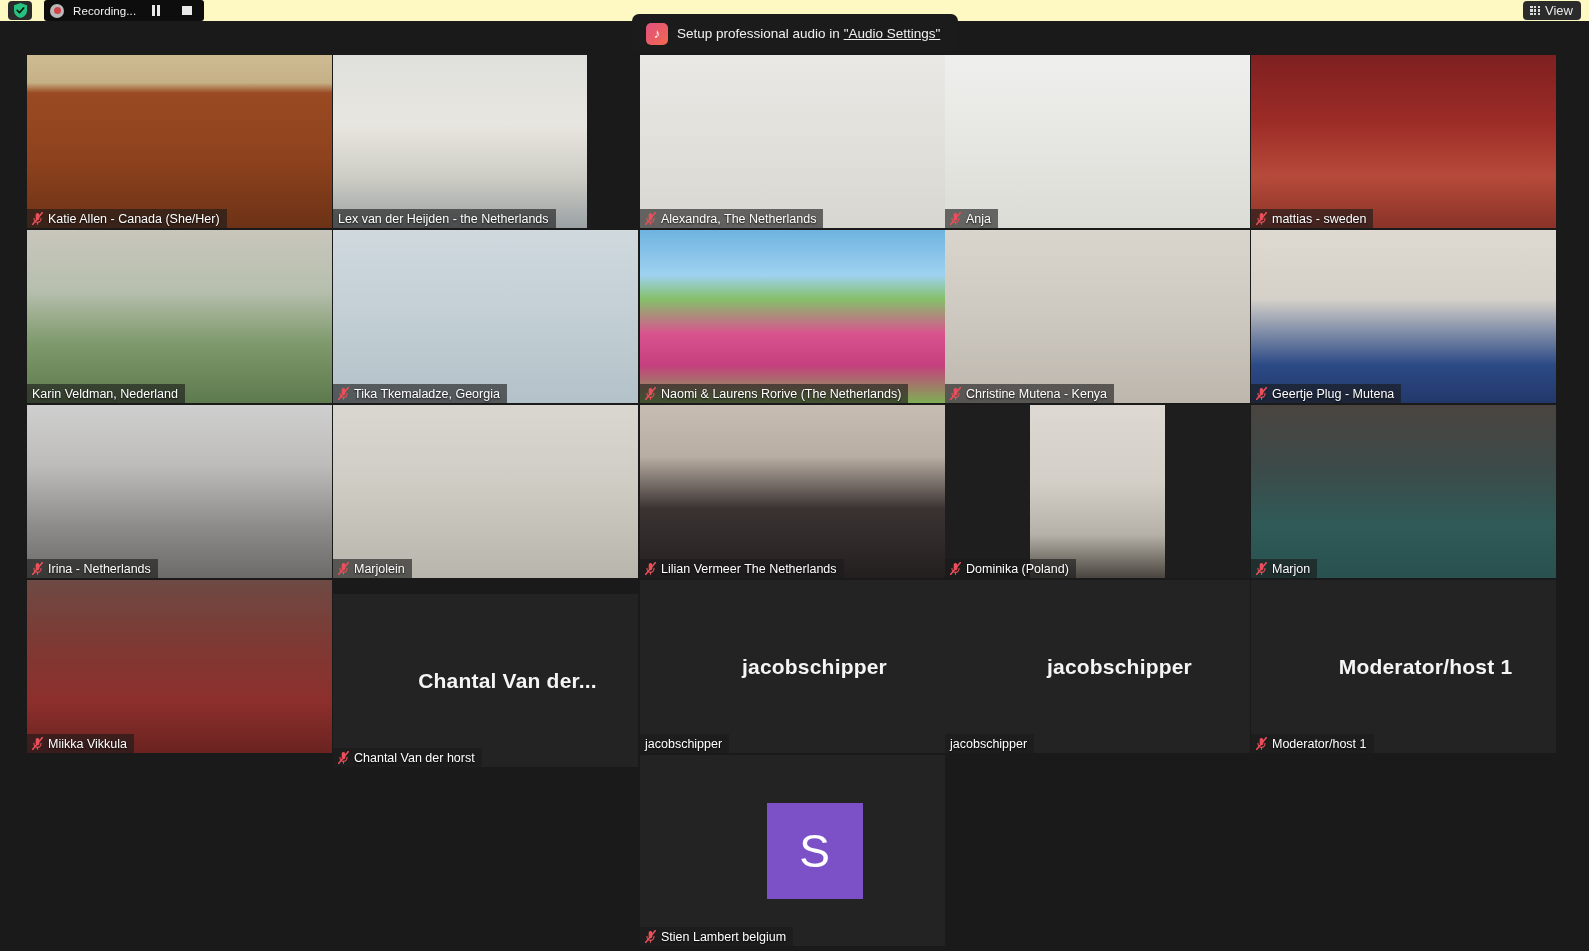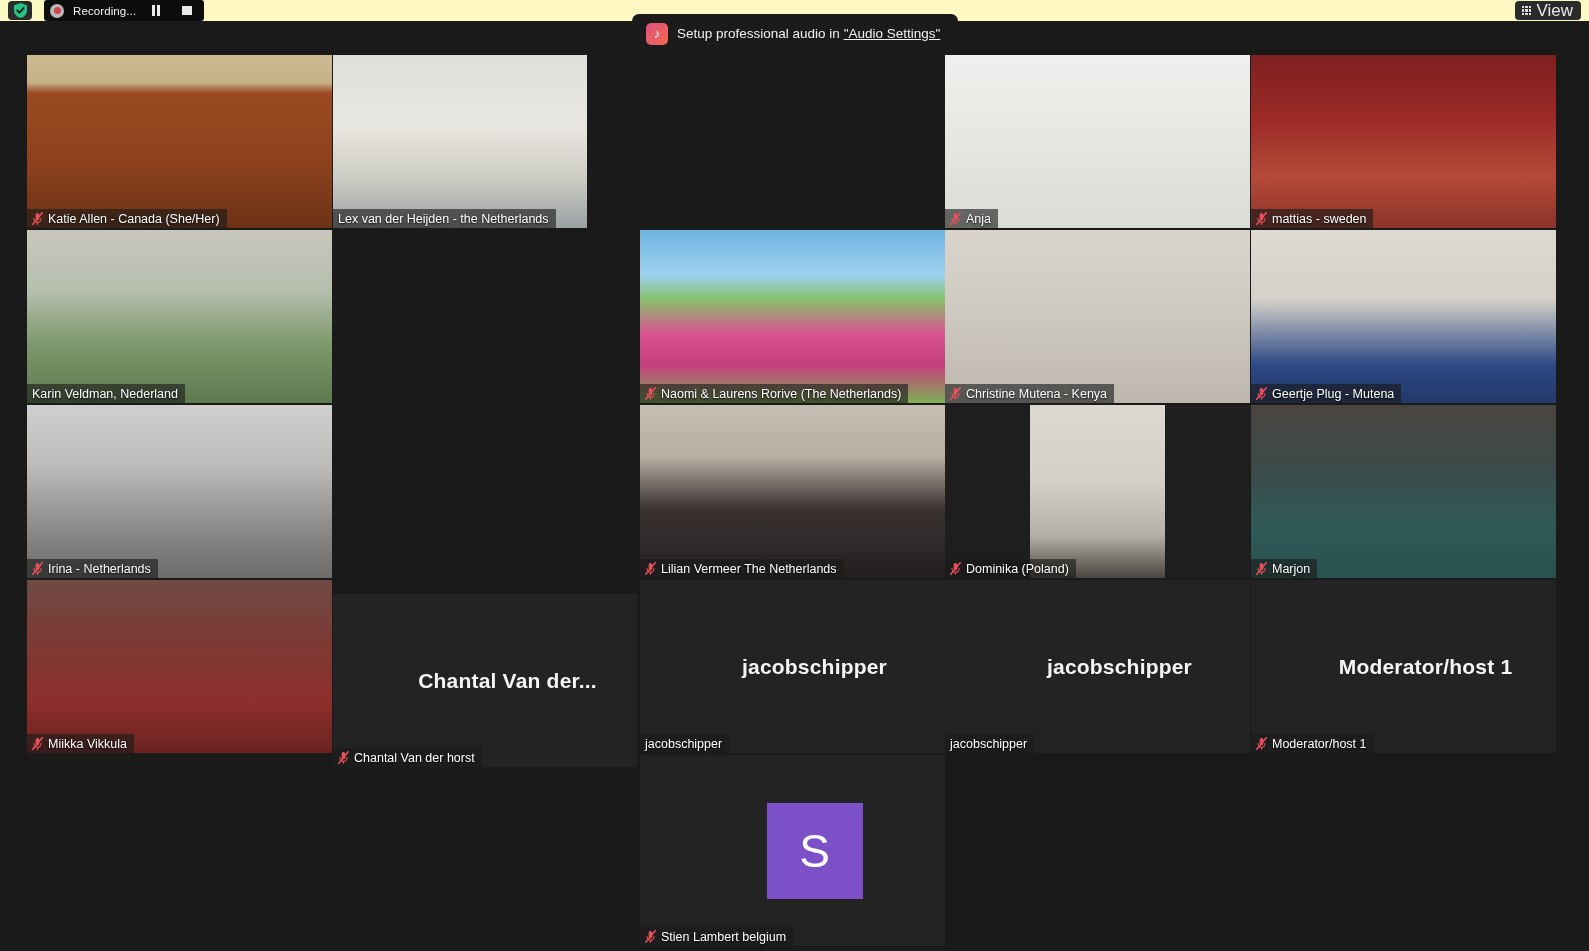--- a/index.html
+++ b/index.html
@@ -16,21 +16,21 @@
                  align-items:center; justify-content:center; }
   .rec-dot-inner{ width:7px; height:7px; border-radius:50%; background:#d0454c; }
   #rec-label{ color:#f2f2f2; font-size:11.5px; letter-spacing:.1px; white-space:nowrap; }
   .ctrl-btn{ width:22px; height:21px; display:flex; align-items:center; justify-content:center; cursor:pointer; }
   .pause-ico{ display:flex; gap:2.5px; }
   .pause-ico i{ display:block; width:3px; height:11px; background:#e9e9e9; }
   .stop-ico{ width:9.5px; height:9.5px; background:#e9e9e9; }
 
   #view-btn{ position:absolute; right:8px; top:1px; height:19px; background:#2b2b2b; border-radius:4px;
              display:flex; align-items:center; gap:5px; padding:0 8px 0 7px; cursor:pointer; }
-  #view-btn span{ color:#e8e8e8; font-size:17px; }
+  #view-btn span{ color:#e8e8e8; font-size:13px; }
   .grid-ico{ display:grid; grid-template-columns:repeat(3,2.4px); grid-template-rows:repeat(3,2.4px); gap:1.3px; }
   .grid-ico i{ display:block; background:#dcdcdc; }
 
   
   #audio-banner{ position:absolute; left:632px; top:14px; height:39px; background:#1b1b1b; border-radius:7px;
                  display:flex; align-items:center; gap:9px; padding:0 18px 0 14px; z-index:50; }
   #audio-ico{ width:22px; height:22px; border-radius:5px;
               background:linear-gradient(135deg,#e0517f 0%,#f2684f 100%);
               display:flex; align-items:center; justify-content:center; color:#fff; font-size:13px; }
   #audio-text{ color:#f0f0f0; font-size:13.5px; white-space:nowrap; }
@@ -120,20 +120,34 @@
         </span>
         <span class="nm">Katie Allen - Canada (She/Her)</span>
       </div>
     </div>
     <div class="tile active" style="left: 333px; top: 34px; width: 254px; height: 173px;">
       <div class="vid" style="background: linear-gradient(rgb(223, 224, 220) 0%, rgb(232, 230, 224) 40%, rgb(207, 206, 198) 70%, rgb(154, 160, 163) 100%);"></div>
       <div class="namebar">
         <span class="nm">Lex van der Heijden - the Netherlands</span>
       </div>
     </div>
+    <div class="tile" style="left: 640px; top: 34px; width: 305px; height: 173px;">
+      <div class="vid" style="background: linear-gradient(rgb(233, 232, 228) 0%, rgb(227, 225, 220) 45%, rgb(216, 214, 208) 100%);"></div>
+      <div class="namebar">
+        <span class="mute">
+          <svg width="11" height="13" viewBox="0 0 11 13">
+            <path d="M5.5 1.1c-1 0-1.8.8-1.8 1.8v3.6c0 1 .8 1.8 1.8 1.8s1.8-.8 1.8-1.8V2.9c0-1-.8-1.8-1.8-1.8z" fill="#e8505b"></path>
+            <path d="M2 6.2v.6c0 1.9 1.6 3.5 3.5 3.5S9 8.7 9 6.8v-.6" stroke="#e8505b" stroke-width="1.1" fill="none" stroke-linecap="round"></path>
+            <line x1="5.5" y1="10.3" x2="5.5" y2="12.2" stroke="#e8505b" stroke-width="1.1" stroke-linecap="round"></line>
+            <line x1="0.6" y1="12.4" x2="10.4" y2="0.6" stroke="#e8505b" stroke-width="1.5" stroke-linecap="round"></line>
+          </svg>
+        </span>
+        <span class="nm">Alexandra, The Netherlands</span>
+      </div>
+    </div>
     <div class="tile" style="left: 945px; top: 34px; width: 305px; height: 173px;">
       <div class="vid" style="background: linear-gradient(rgb(239, 239, 237) 0%, rgb(230, 230, 226) 50%, rgb(220, 220, 214) 100%);"></div>
       <div class="namebar">
         <span class="mute">
           <svg width="11" height="13" viewBox="0 0 11 13">
             <path d="M5.5 1.1c-1 0-1.8.8-1.8 1.8v3.6c0 1 .8 1.8 1.8 1.8s1.8-.8 1.8-1.8V2.9c0-1-.8-1.8-1.8-1.8z" fill="#e8505b"></path>
             <path d="M2 6.2v.6c0 1.9 1.6 3.5 3.5 3.5S9 8.7 9 6.8v-.6" stroke="#e8505b" stroke-width="1.1" fill="none" stroke-linecap="round"></path>
             <line x1="5.5" y1="10.3" x2="5.5" y2="12.2" stroke="#e8505b" stroke-width="1.1" stroke-linecap="round"></line>
             <line x1="0.6" y1="12.4" x2="10.4" y2="0.6" stroke="#e8505b" stroke-width="1.5" stroke-linecap="round"></line>
           </svg>
@@ -154,20 +168,34 @@
         </span>
         <span class="nm">mattias - sweden</span>
       </div>
     </div>
     <div class="tile" style="left: 27px; top: 209px; width: 305px; height: 173px;">
       <div class="vid" style="background: linear-gradient(rgb(201, 198, 188) 0%, rgb(182, 191, 174) 35%, rgb(127, 154, 109) 65%, rgb(93, 122, 78) 100%);"></div>
       <div class="namebar">
         <span class="nm">Karin Veldman, Nederland</span>
       </div>
     </div>
+    <div class="tile" style="left: 333px; top: 209px; width: 305px; height: 173px;">
+      <div class="vid" style="background: linear-gradient(rgb(207, 217, 222) 0%, rgb(196, 208, 214) 45%, rgb(179, 193, 200) 100%);"></div>
+      <div class="namebar">
+        <span class="mute">
+          <svg width="11" height="13" viewBox="0 0 11 13">
+            <path d="M5.5 1.1c-1 0-1.8.8-1.8 1.8v3.6c0 1 .8 1.8 1.8 1.8s1.8-.8 1.8-1.8V2.9c0-1-.8-1.8-1.8-1.8z" fill="#e8505b"></path>
+            <path d="M2 6.2v.6c0 1.9 1.6 3.5 3.5 3.5S9 8.7 9 6.8v-.6" stroke="#e8505b" stroke-width="1.1" fill="none" stroke-linecap="round"></path>
+            <line x1="5.5" y1="10.3" x2="5.5" y2="12.2" stroke="#e8505b" stroke-width="1.1" stroke-linecap="round"></line>
+            <line x1="0.6" y1="12.4" x2="10.4" y2="0.6" stroke="#e8505b" stroke-width="1.5" stroke-linecap="round"></line>
+          </svg>
+        </span>
+        <span class="nm">Tika Tkemaladze, Georgia</span>
+      </div>
+    </div>
     <div class="tile" style="left: 640px; top: 209px; width: 305px; height: 173px;">
       <div class="vid" style="background: linear-gradient(rgb(111, 179, 224) 0%, rgb(158, 210, 240) 26%, rgb(134, 192, 106) 40%, rgb(217, 83, 143) 60%, rgb(198, 63, 126) 78%, rgb(127, 174, 85) 100%);"></div>
       <div class="namebar">
         <span class="mute">
           <svg width="11" height="13" viewBox="0 0 11 13">
             <path d="M5.5 1.1c-1 0-1.8.8-1.8 1.8v3.6c0 1 .8 1.8 1.8 1.8s1.8-.8 1.8-1.8V2.9c0-1-.8-1.8-1.8-1.8z" fill="#e8505b"></path>
             <path d="M2 6.2v.6c0 1.9 1.6 3.5 3.5 3.5S9 8.7 9 6.8v-.6" stroke="#e8505b" stroke-width="1.1" fill="none" stroke-linecap="round"></path>
             <line x1="5.5" y1="10.3" x2="5.5" y2="12.2" stroke="#e8505b" stroke-width="1.1" stroke-linecap="round"></line>
             <line x1="0.6" y1="12.4" x2="10.4" y2="0.6" stroke="#e8505b" stroke-width="1.5" stroke-linecap="round"></line>
           </svg>
@@ -208,20 +236,34 @@
       <div class="namebar">
         <span class="mute">
           <svg width="11" height="13" viewBox="0 0 11 13">
             <path d="M5.5 1.1c-1 0-1.8.8-1.8 1.8v3.6c0 1 .8 1.8 1.8 1.8s1.8-.8 1.8-1.8V2.9c0-1-.8-1.8-1.8-1.8z" fill="#e8505b"></path>
             <path d="M2 6.2v.6c0 1.9 1.6 3.5 3.5 3.5S9 8.7 9 6.8v-.6" stroke="#e8505b" stroke-width="1.1" fill="none" stroke-linecap="round"></path>
             <line x1="5.5" y1="10.3" x2="5.5" y2="12.2" stroke="#e8505b" stroke-width="1.1" stroke-linecap="round"></line>
             <line x1="0.6" y1="12.4" x2="10.4" y2="0.6" stroke="#e8505b" stroke-width="1.5" stroke-linecap="round"></line>
           </svg>
         </span>
         <span class="nm">Irina - Netherlands</span>
+      </div>
+    </div>
+    <div class="tile" style="left: 333px; top: 384px; width: 305px; height: 173px;">
+      <div class="vid" style="background: linear-gradient(rgb(217, 215, 208) 0%, rgb(207, 204, 196) 45%, rgb(184, 181, 173) 100%);"></div>
+      <div class="namebar">
+        <span class="mute">
+          <svg width="11" height="13" viewBox="0 0 11 13">
+            <path d="M5.5 1.1c-1 0-1.8.8-1.8 1.8v3.6c0 1 .8 1.8 1.8 1.8s1.8-.8 1.8-1.8V2.9c0-1-.8-1.8-1.8-1.8z" fill="#e8505b"></path>
+            <path d="M2 6.2v.6c0 1.9 1.6 3.5 3.5 3.5S9 8.7 9 6.8v-.6" stroke="#e8505b" stroke-width="1.1" fill="none" stroke-linecap="round"></path>
+            <line x1="5.5" y1="10.3" x2="5.5" y2="12.2" stroke="#e8505b" stroke-width="1.1" stroke-linecap="round"></line>
+            <line x1="0.6" y1="12.4" x2="10.4" y2="0.6" stroke="#e8505b" stroke-width="1.5" stroke-linecap="round"></line>
+          </svg>
+        </span>
+        <span class="nm">Marjolein</span>
       </div>
     </div>
     <div class="tile" style="left: 640px; top: 384px; width: 305px; height: 173px;">
       <div class="vid" style="background: linear-gradient(rgb(200, 189, 179) 0%, rgb(184, 173, 162) 30%, rgb(58, 51, 50) 60%, rgb(36, 31, 31) 100%);"></div>
       <div class="namebar">
         <span class="mute">
           <svg width="11" height="13" viewBox="0 0 11 13">
             <path d="M5.5 1.1c-1 0-1.8.8-1.8 1.8v3.6c0 1 .8 1.8 1.8 1.8s1.8-.8 1.8-1.8V2.9c0-1-.8-1.8-1.8-1.8z" fill="#e8505b"></path>
             <path d="M2 6.2v.6c0 1.9 1.6 3.5 3.5 3.5S9 8.7 9 6.8v-.6" stroke="#e8505b" stroke-width="1.1" fill="none" stroke-linecap="round"></path>
             <line x1="5.5" y1="10.3" x2="5.5" y2="12.2" stroke="#e8505b" stroke-width="1.1" stroke-linecap="round"></line>

